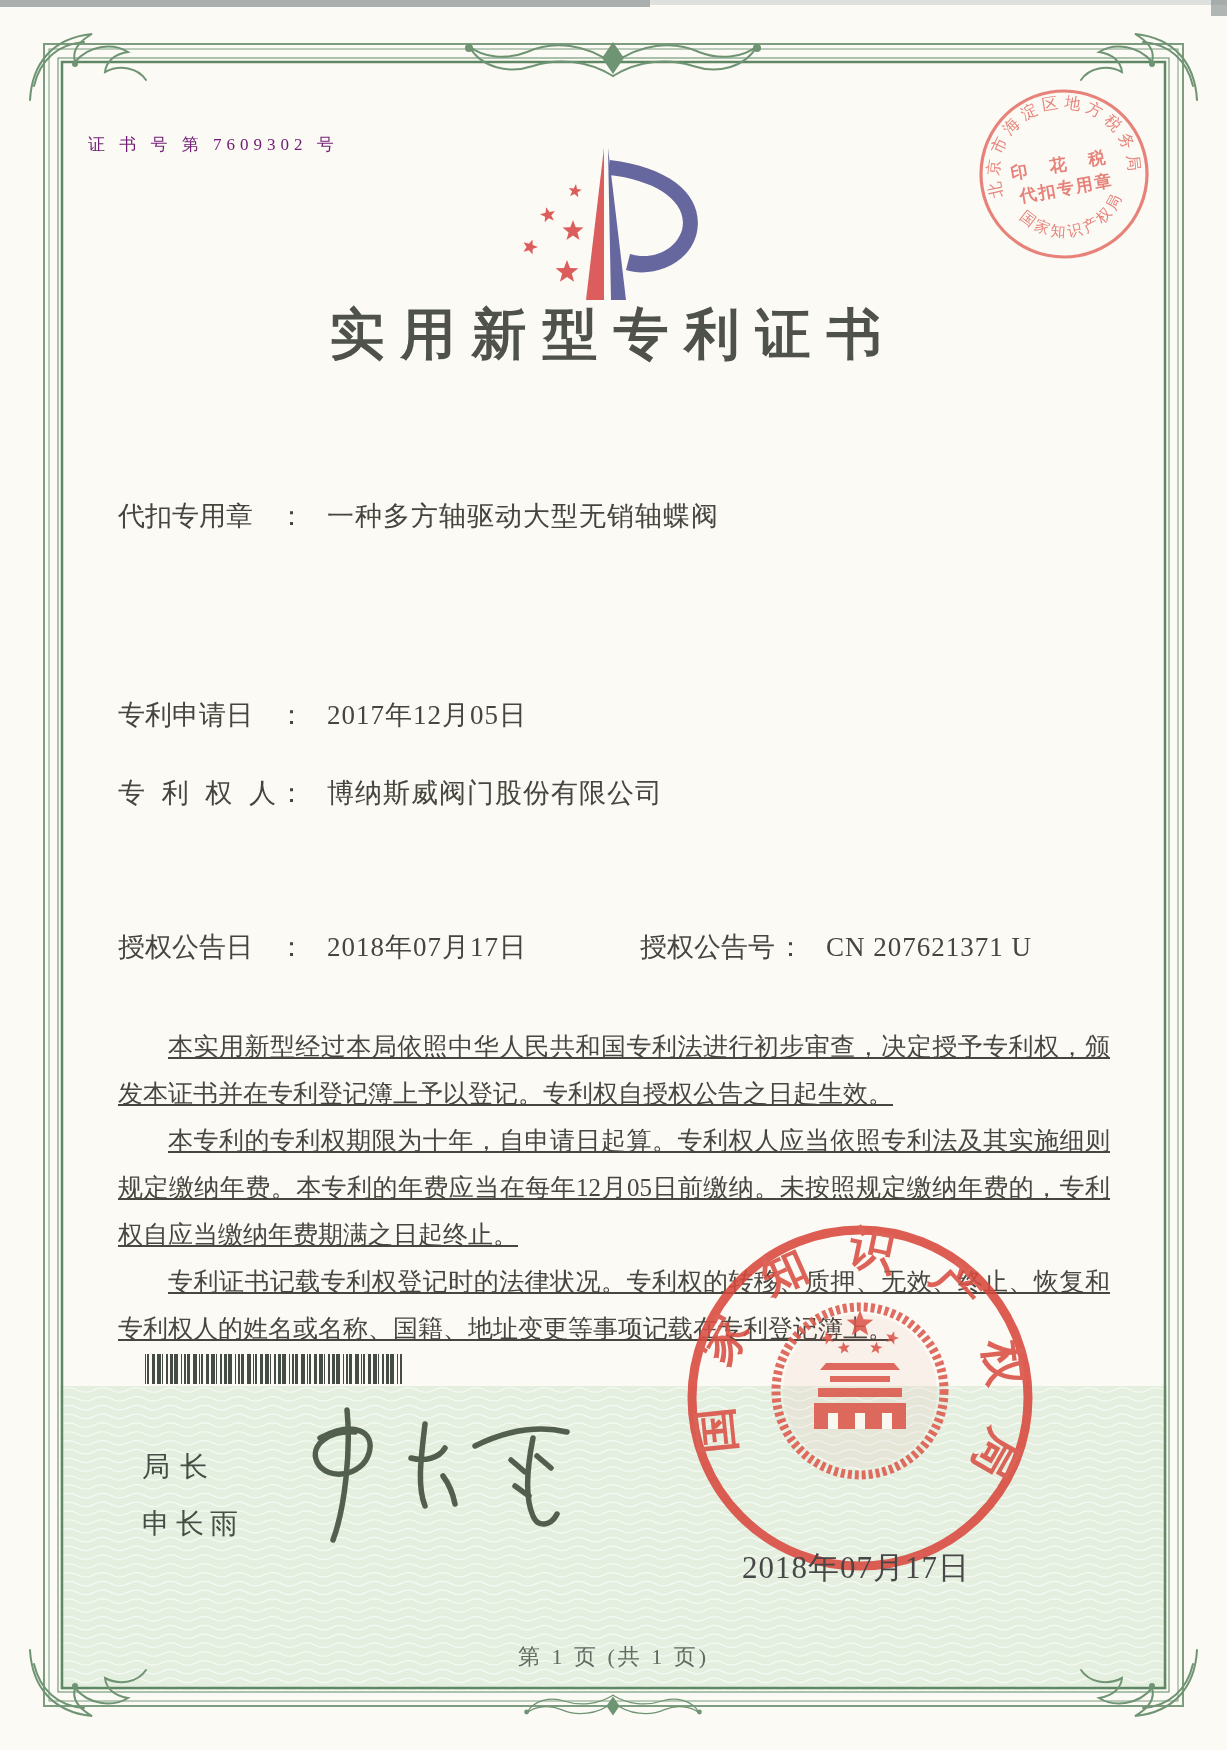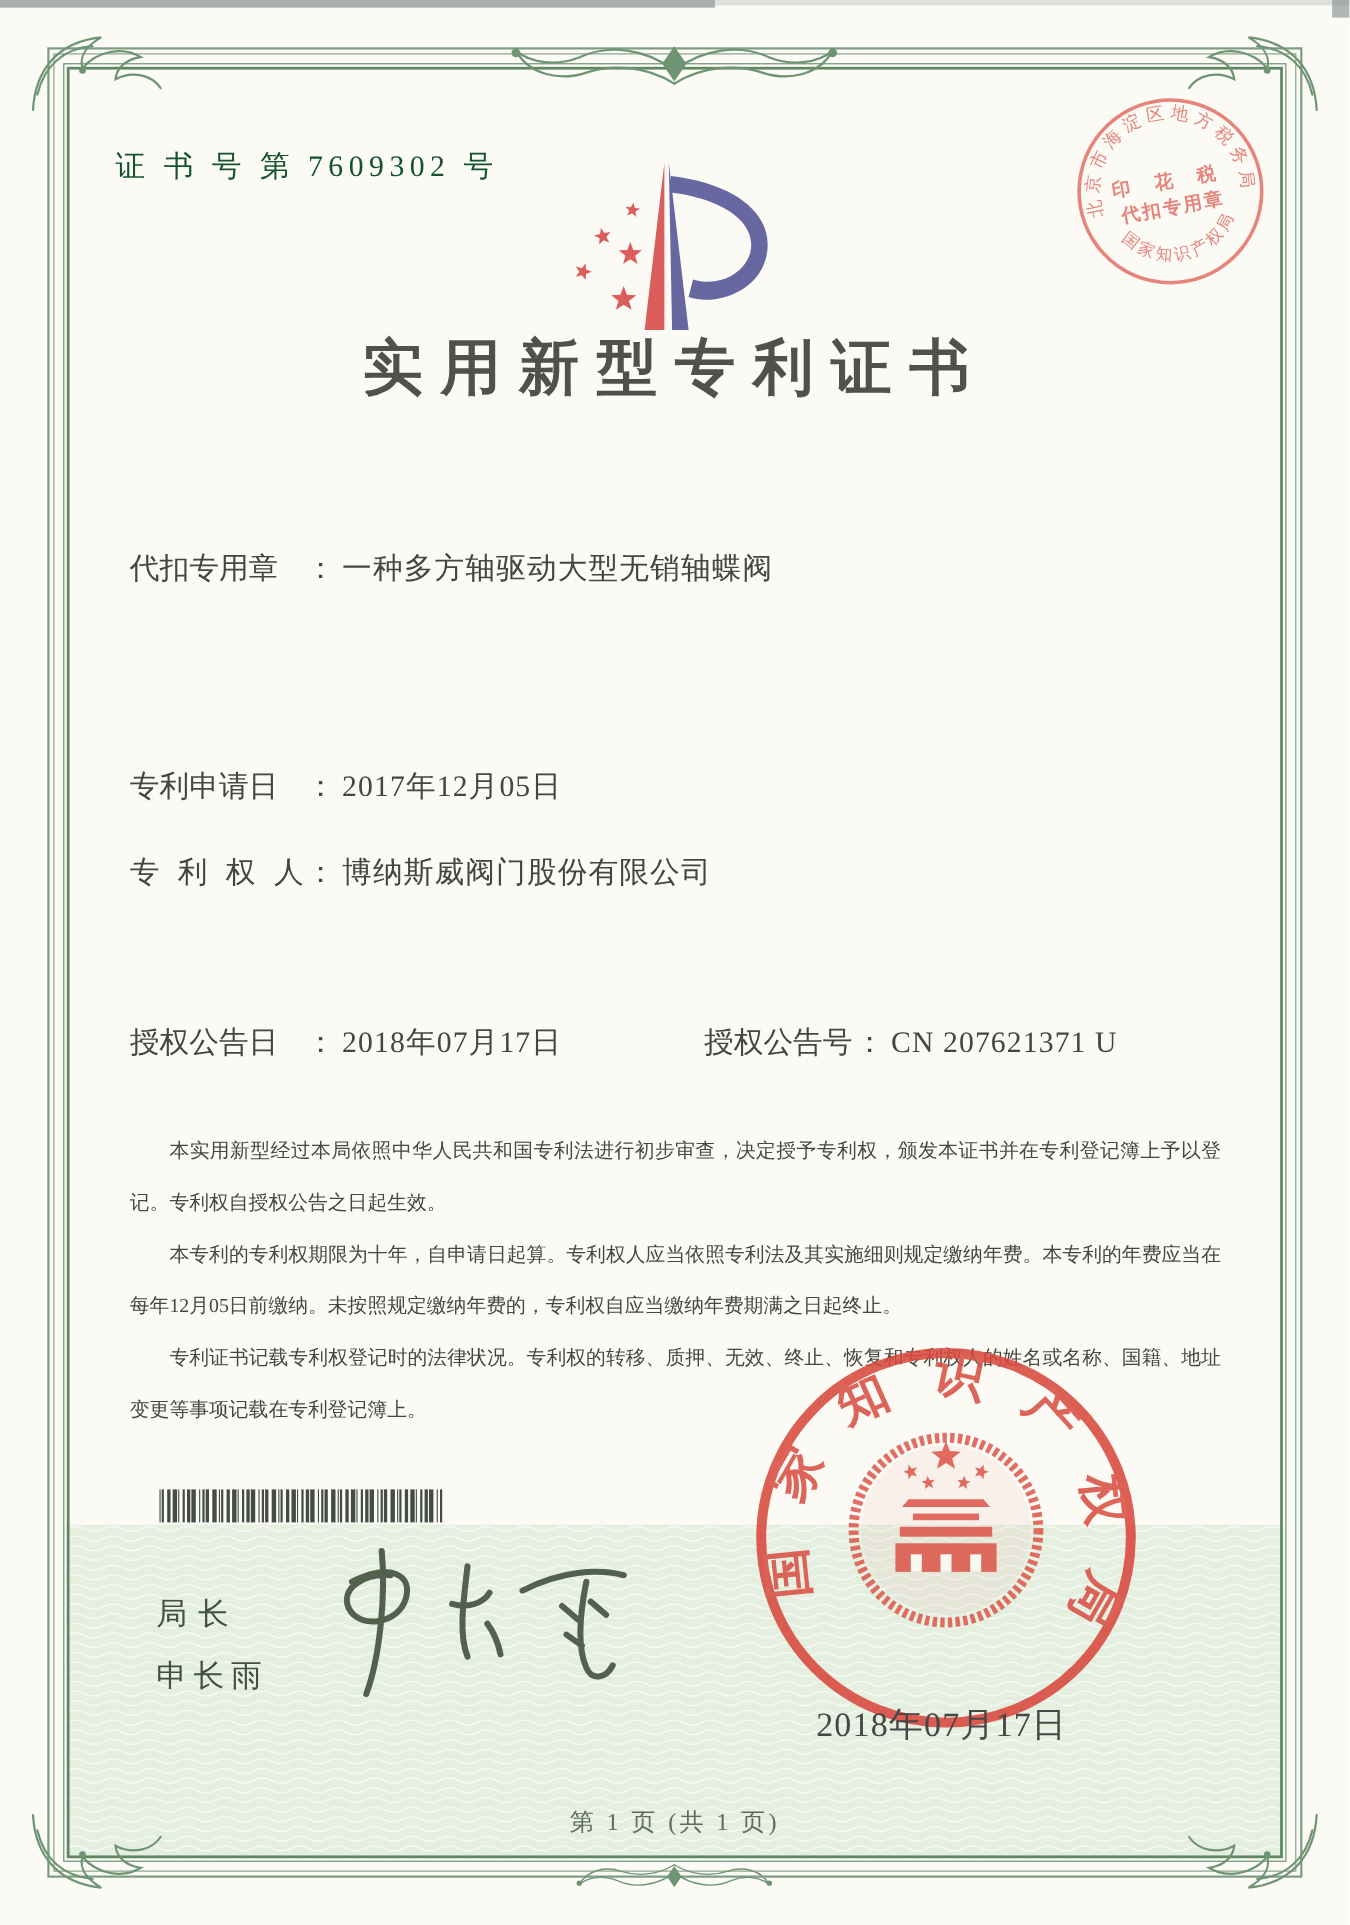--- a/index.html
+++ b/index.html
@@ -4,33 +4,33 @@
 <style>
   html,body{margin:0;padding:0;background:#ffffff;}
   .page{position:relative;width:1227px;height:1750px;background:#fbfaf4;overflow:hidden;
         font-family:"Liberation Serif","DejaVu Serif",serif;color:#45453f;}
   .scan-top{position:absolute;top:0;left:0;width:650px;height:7px;background:#8f9696;opacity:.75;}
   .scan-top2{position:absolute;top:0;left:650px;width:577px;height:5px;background:#c6cbca;opacity:.55;}
   .scan-corner{position:absolute;top:0;right:0;width:16px;height:16px;background:#7e8888;opacity:.6;}
   svg{position:absolute;}
   .frame{left:0;top:0;z-index:2;pointer-events:none;}
   .band{left:60px;top:1386px;z-index:1;}
-  .certno{position:absolute;left:105px;top:133px;font-size:27px;letter-spacing:5px;color:#14532d;z-index:3;}
+  .certno{position:absolute;left:88px;top:133px;font-size:17px;letter-spacing:5px;color:#701a75;z-index:3;}
   .logo{left:498px;top:140px;z-index:3;}
   .taxstamp{left:968px;top:78px;z-index:3;}
   .title{position:absolute;left:0;top:298px;width:100%;margin:0;text-align:center;
          font-size:55px;font-weight:600;letter-spacing:16px;color:#4e524a;z-index:3;}
   .frow{position:absolute;left:118px;width:1000px;height:36px;font-size:27px;color:#46463f;z-index:3;white-space:nowrap;}
   .flabel{display:inline-block;width:158px;vertical-align:top;}
   .flabel.spread{text-align:justify;text-align-last:justify;}
   .colon{display:inline-block;margin:0 6px 0 2px;}
-  .fvalue{letter-spacing:1px;}
+  .fvalue{letter-spacing:1px;margin-left:16px;}
   .pair2{position:absolute;left:522px;top:0;}
   .bodytext{position:absolute;left:118px;top:1023px;width:992px;z-index:3;}
-  .bodytext p{margin:0;font-size:18px;line-height:47px;text-indent:2em;text-align:justify;color:#474740;}
+  .bodytext p{margin:0;font-size:25px;line-height:47px;text-indent:2em;text-align:justify;color:#474740;text-decoration:underline;}
   .barcode{position:absolute;left:145px;top:1354px;height:30px;display:flex;align-items:stretch;z-index:3;}
   .barcode span{background:#454c46;display:block;}
   .signer-title{position:absolute;left:142px;top:1448px;font-size:28px;letter-spacing:10px;color:#434e44;z-index:3;}
   .signer-name{position:absolute;left:142px;top:1505px;font-size:28px;letter-spacing:6px;color:#434e44;z-index:3;}
   .signature{left:275px;top:1398px;z-index:3;}
   .seal{left:678px;top:1216px;z-index:4;}
   .sealdate{position:absolute;left:742px;top:1547px;font-size:31px;letter-spacing:1px;color:#474747;z-index:6;}
   .footer{position:absolute;left:0;top:1642px;width:100%;text-align:center;font-size:22px;
           letter-spacing:3px;color:#5f6a60;z-index:3;}
   .seal-text{font-size:46px;font-weight:bold;letter-spacing:36px;fill:#d94f43;}

